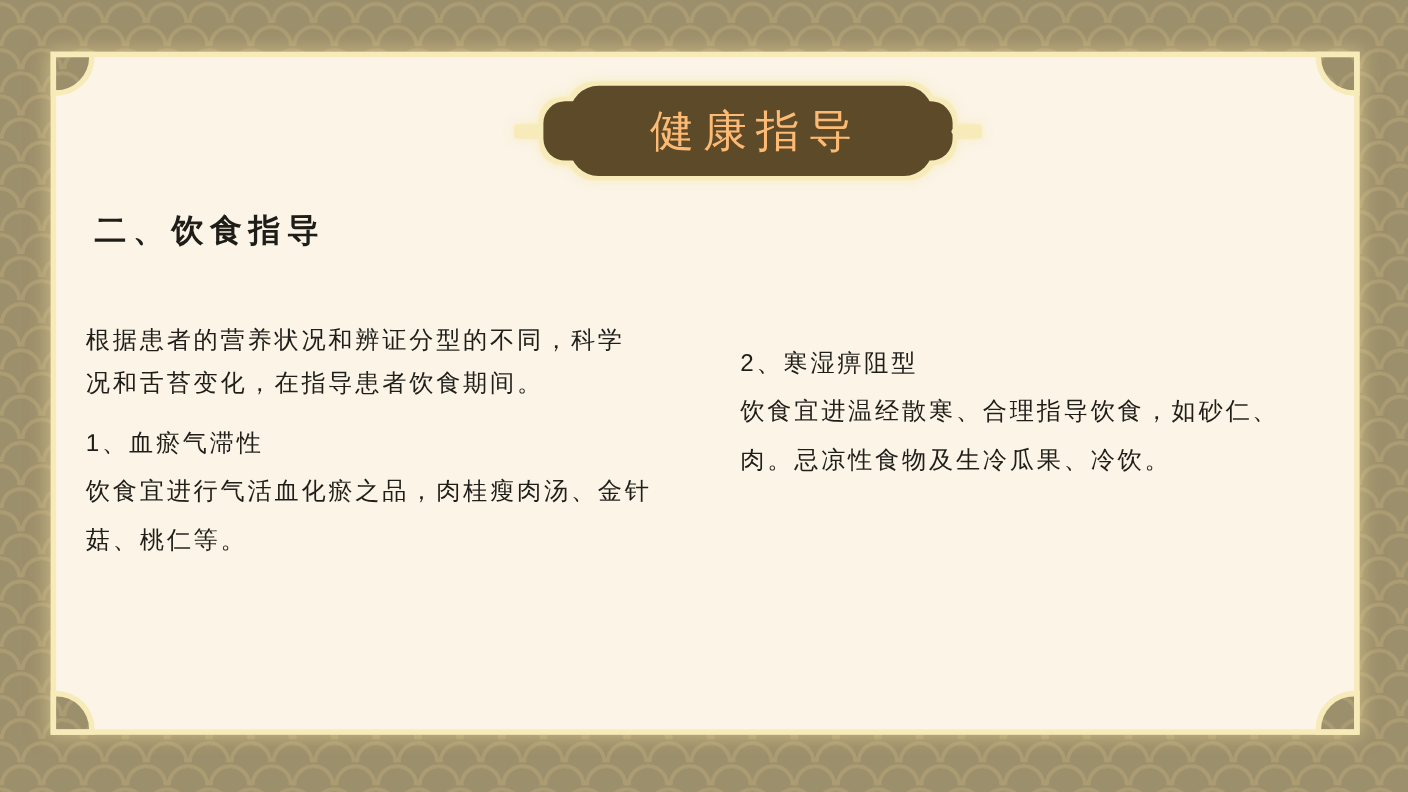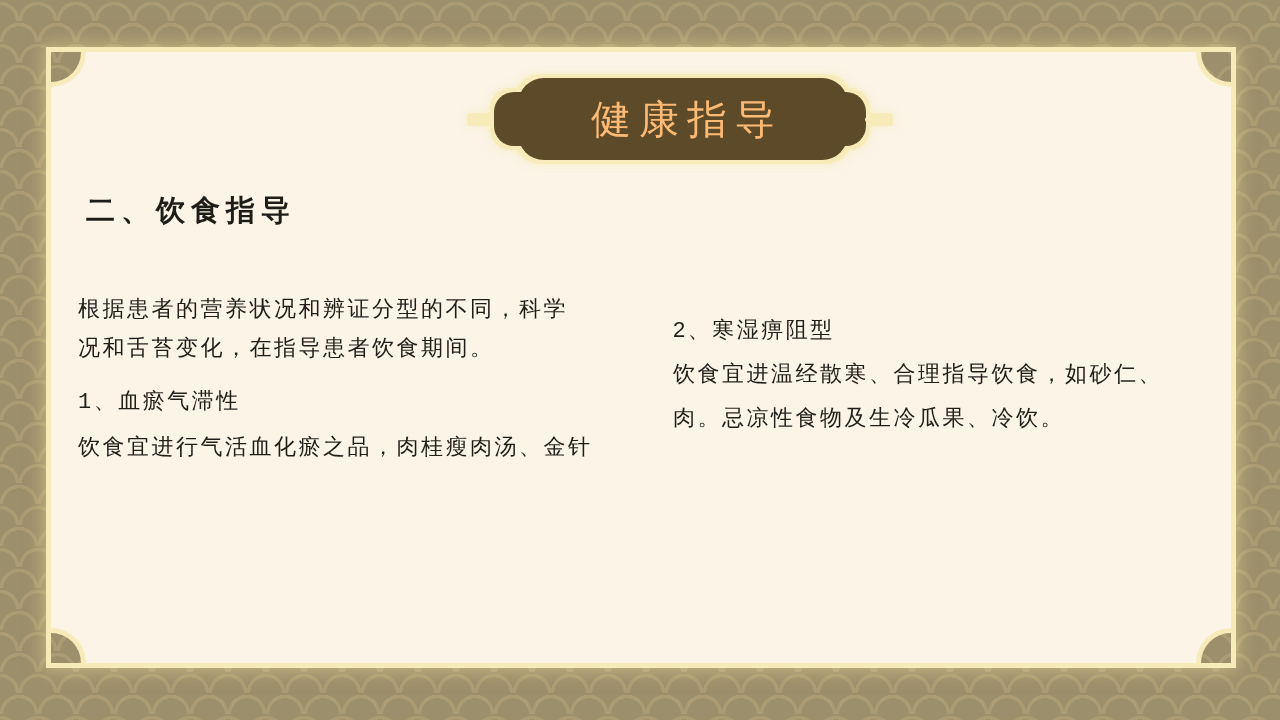--- a/index.html
+++ b/index.html
@@ -104,21 +104,21 @@
     position: absolute;
     width: 530px;
     font-size: 22px;
     letter-spacing: 2.5px;
     color: #201E19;
   }
   .col .line { white-space: nowrap; }
   .col.left-col { left: 78px; top: 290px; }
   .col.right-col { left: 673px; top: 308px; }
   .left-col .line.para1 { line-height: 38.5px; }
-  .left-col .line.item-head { margin-top: 14px; line-height: 44px; font-family: Liberation Mono, monospace; }
+  .left-col .line.item-head { margin-top: 14px; line-height: 44px; }
   .left-col .line.para2 { line-height: 44px; }
   .right-col .line { line-height: 44px; }
 </style>
 </head>
 <body>
 
 <div class="stage scalebg">
 
   <div class="card">
     <div class="bite tl scalebg"></div>
@@ -137,20 +137,21 @@
     <div class="banner-dash r"></div>
   </div>
 
   <div class="section-heading">二、饮食指导</div>
 
   <div class="col left-col">
     <div class="line para1">根据患者的营养状况和辨证分型的不同，科学</div>
     <div class="line para1">况和舌苔变化，在指导患者饮食期间。</div>
     <div class="line item-head">1、血瘀气滞性</div>
     <div class="line para2">饮食宜进行气活血化瘀之品，肉桂瘦肉汤、金针</div>
+    <div class="line para2">菇、桃仁等。</div>
   </div>
 
   <div class="col right-col">
     <div class="line">2、寒湿痹阻型</div>
     <div class="line">饮食宜进温经散寒、合理指导饮食，如砂仁、</div>
     <div class="line">肉。忌凉性食物及生冷瓜果、冷饮。</div>
   </div>
 
 </div>
 

